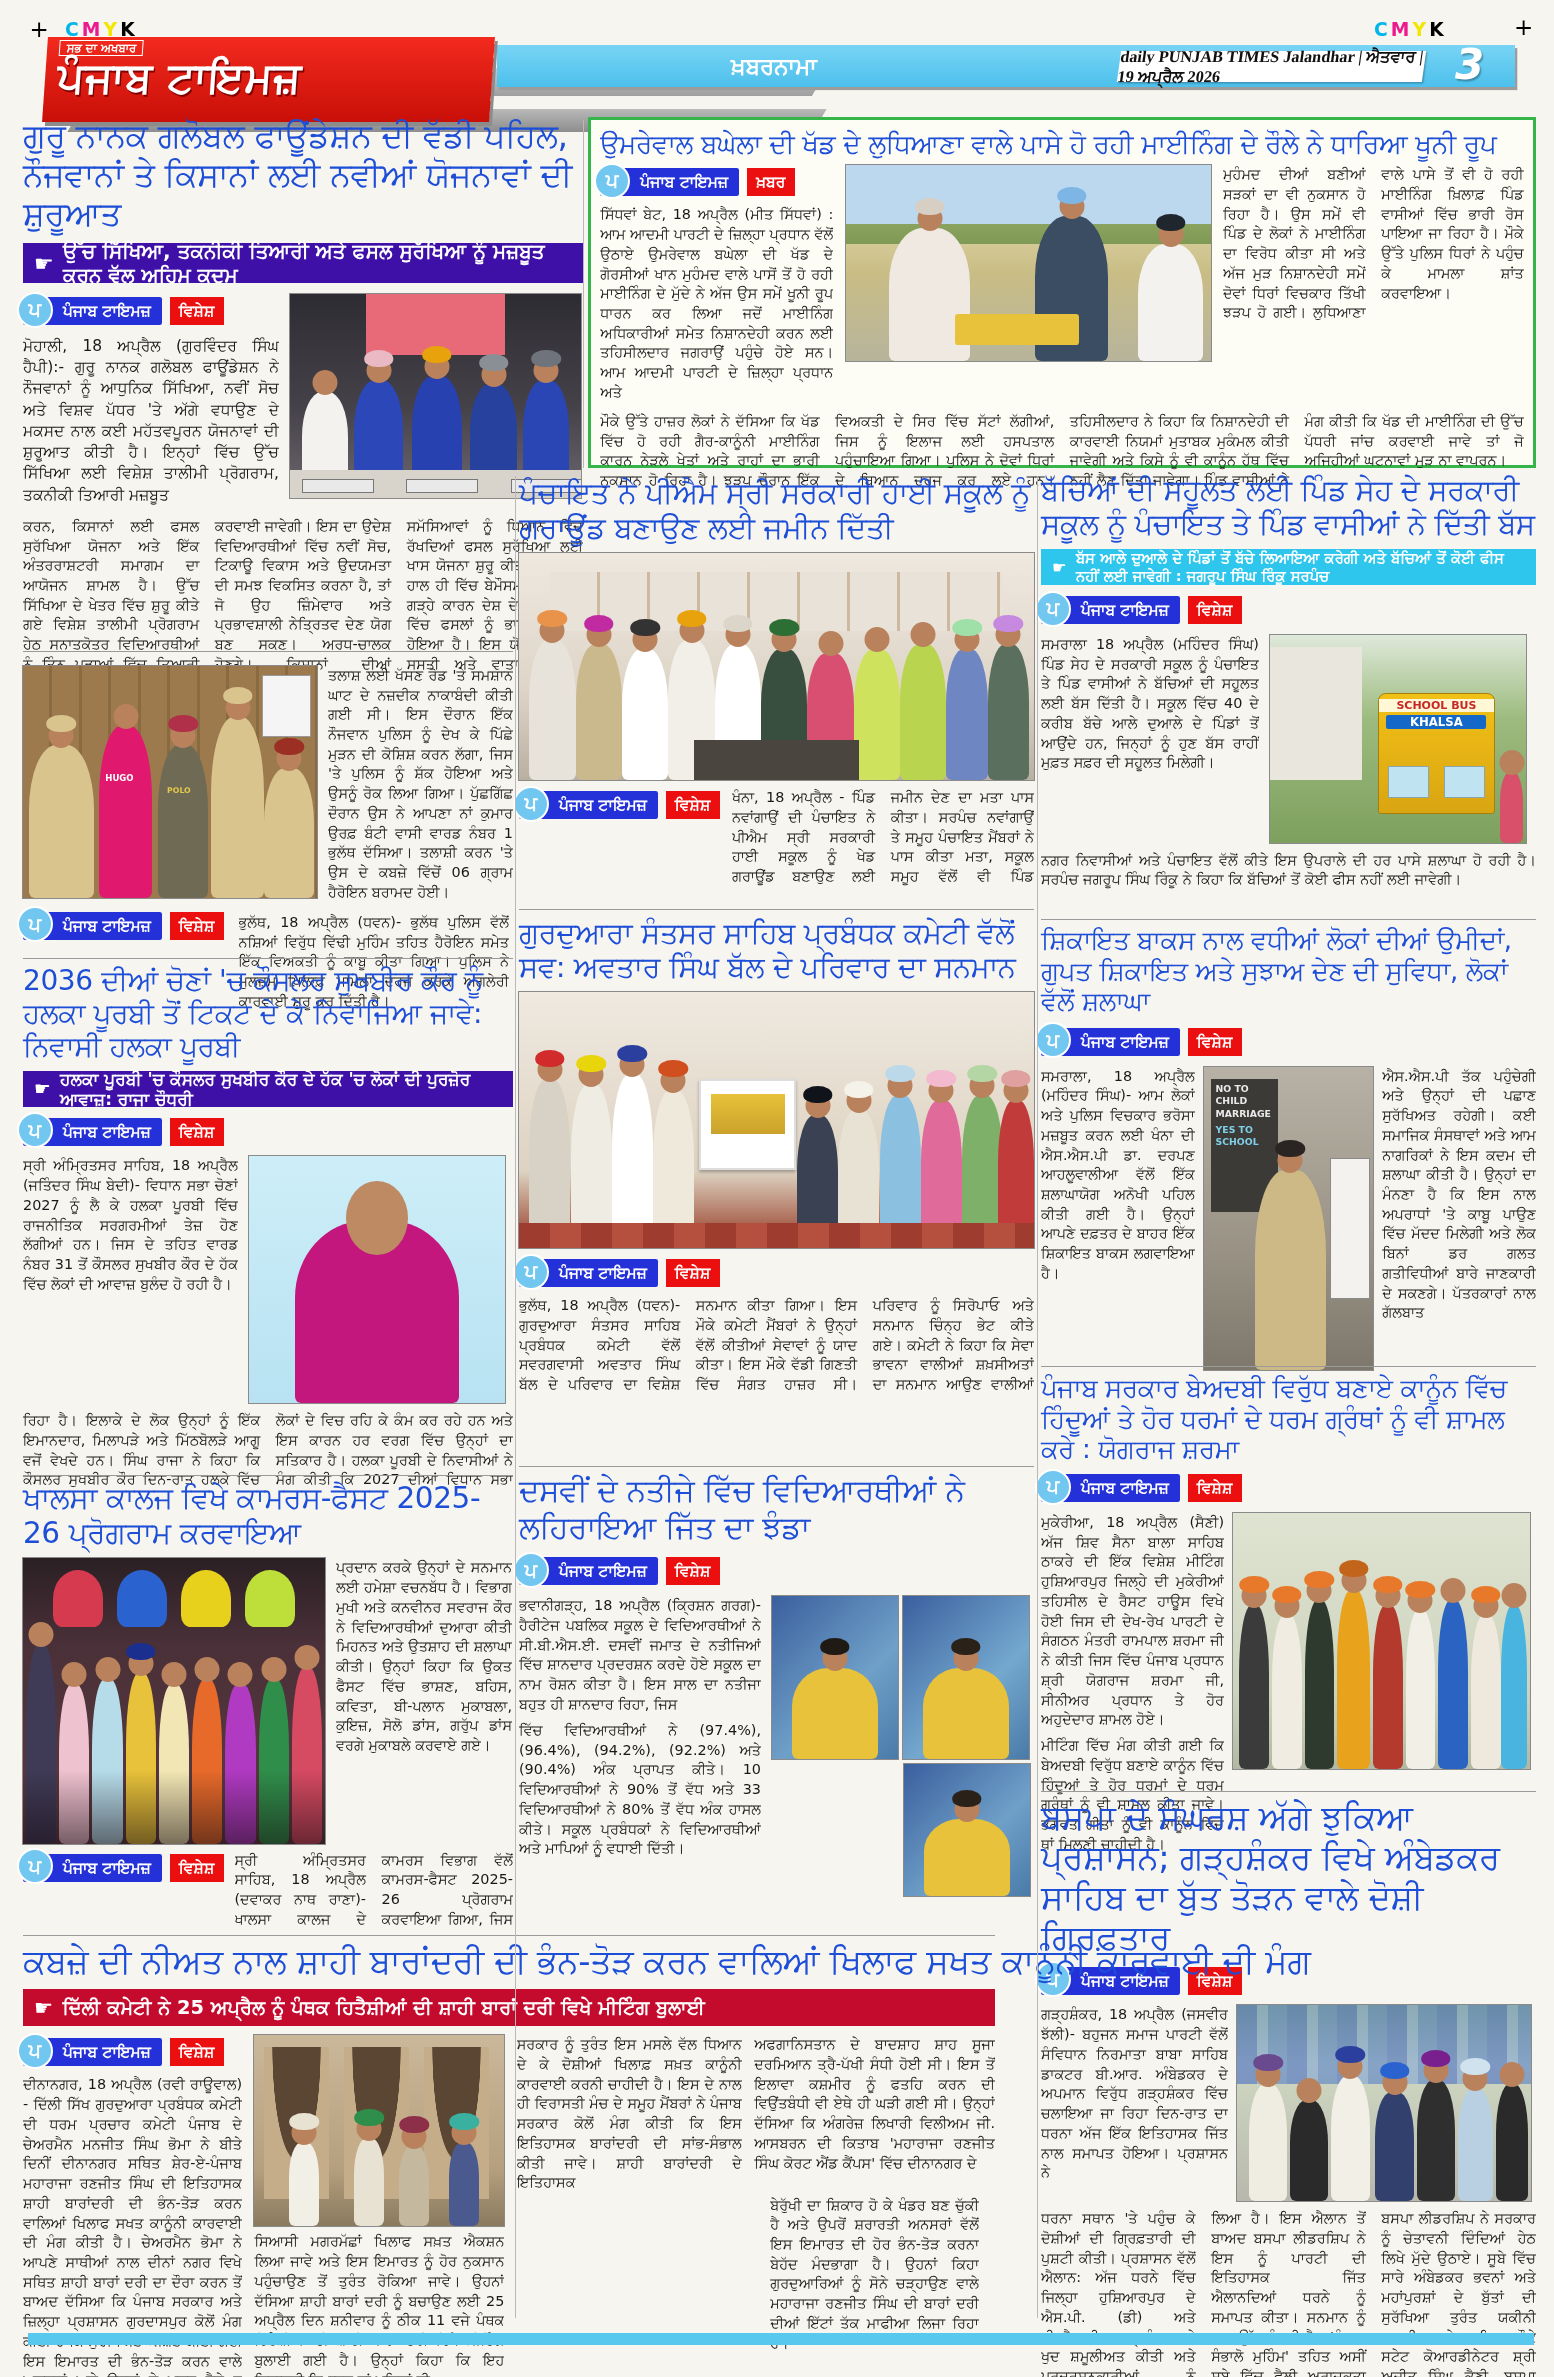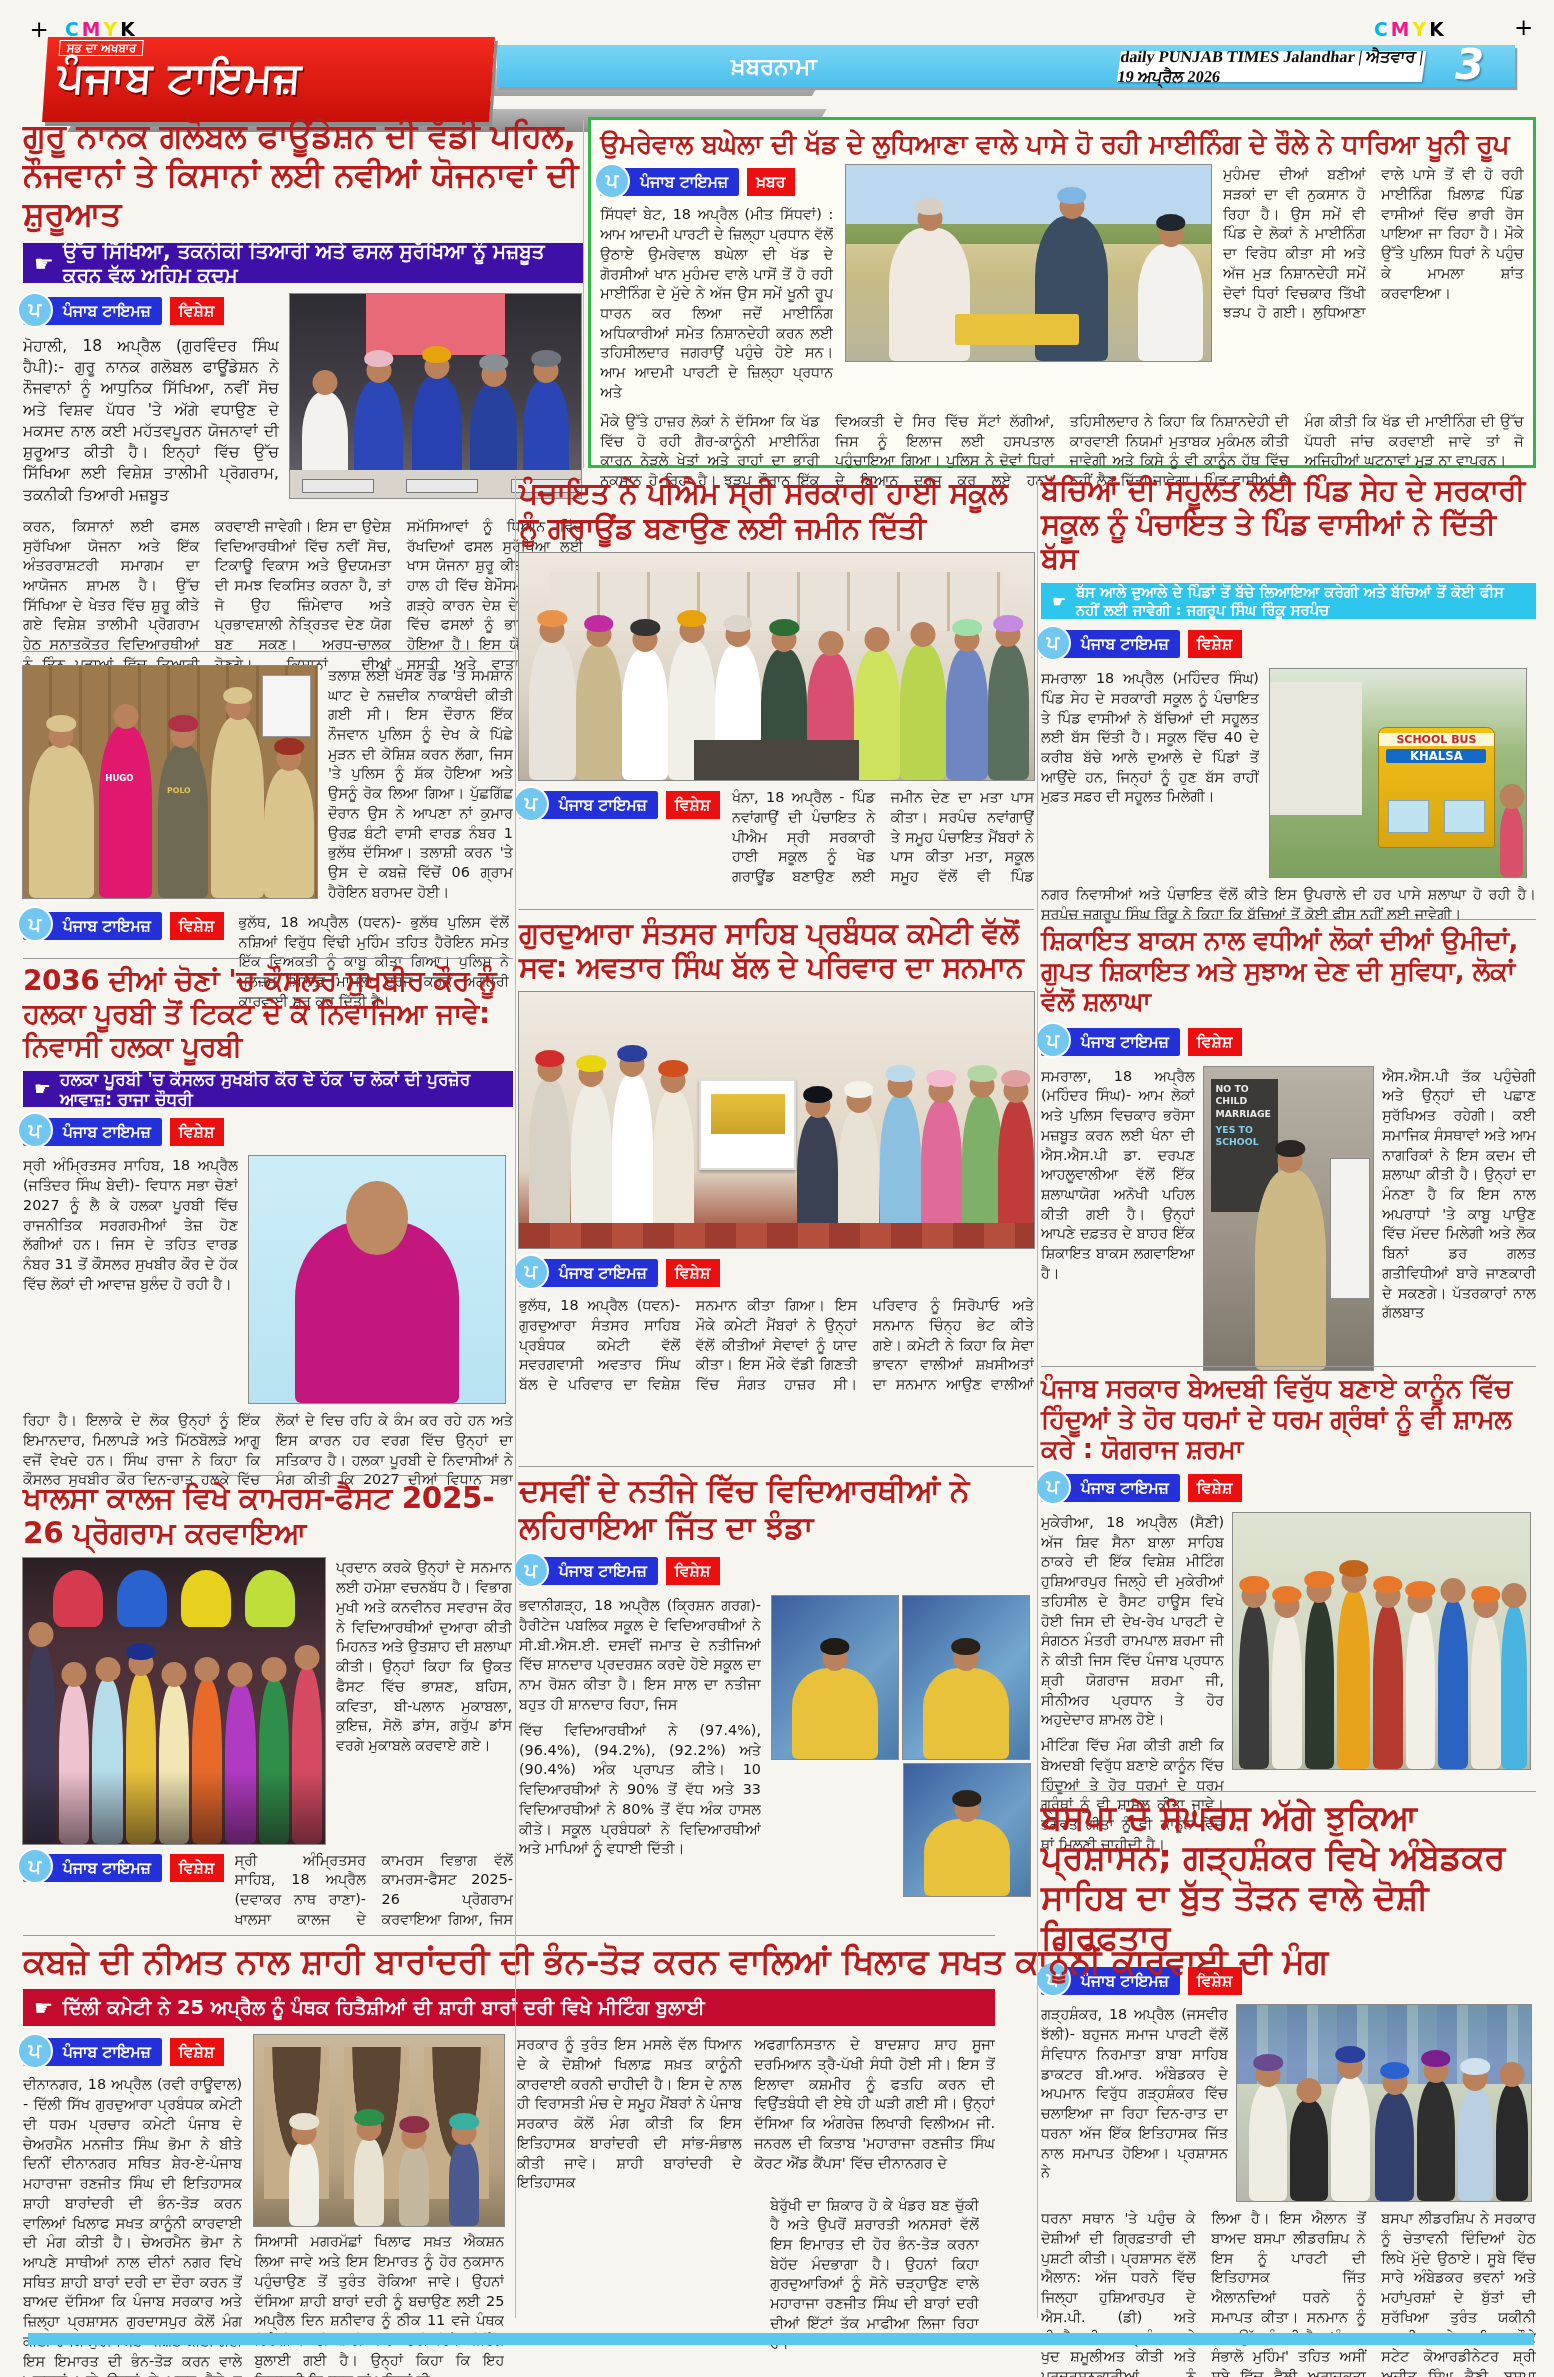--- a/index.html
+++ b/index.html
@@ -1,18 +1,18 @@
 <!DOCTYPE html>
 <html style="font-size:12.4px"><head>
 <meta charset="utf-8">
 <style>
   html,body{margin:0;padding:0}
   body{width:1554px;height:2377px;position:relative;background:#f7f5ef;font-family:"DejaVu Sans","Liberation Sans",sans-serif;overflow:hidden}
   .abs{position:absolute}
-  .hl{font-weight:700;color:#b91c1c;line-height:1.18;letter-spacing:-0.4px}
+  .hl{font-weight:400;color:#1d4ed8;line-height:1.18;letter-spacing:-0.4px}
   .kick{color:#fff;font-weight:700;display:flex;align-items:center;gap:9.3px;box-sizing:border-box;padding:0 11px}
   .hand{font-size:1.1em;flex:0 0 auto}
   .badge{display:flex;align-items:center;gap:7.8px;height:34px}
   .pill{position:relative;background:#2430d8;color:#fff;font-weight:700;font-size:15.5px;height:28px;display:flex;align-items:center;padding:0 11px 0 40px;border-radius:2.3px;white-space:nowrap}
   .circ{position:absolute;left:-6.2px;top:-5.4px;width:36px;height:36px;border-radius:50%;background:#72c7f1;border:2.3px solid #fff;color:#fff;font-weight:700;display:flex;align-items:center;justify-content:center;font-size:19.4px;box-sizing:border-box}
   .cat{background:#ec0f0f;color:#fff;font-weight:700;font-size:15.5px;height:28px;display:flex;align-items:center;padding:0 9.3px;white-space:nowrap}
   .bt{font-size:14.4px;line-height:1.37;color:#191919;text-align:justify;overflow:hidden}
   .cols2{column-count:2;column-gap:15.5px}
   .cols3{column-count:3;column-gap:15.5px}
   .cols4{column-count:4;column-gap:15.5px}
@@ -447,21 +447,21 @@
         <div class="abs" style="left:68%;top:6%;width:26%;height:80%;background:radial-gradient(ellipse at 50% 0%,#5a4632 0 52%,transparent 53%),#c4ad88"></div>
         <i class="pr" style="--c:#f2efe6;--t:#e8e2d2;left:14%;width:12%;height:44%"></i>
         <i class="pr" style="--c:#e8e2d2;--t:#2f8e4a;left:40%;width:12%;height:46%"></i>
         <i class="pr" style="--c:#c4b89e;--t:#8e2f4a;left:58%;width:12%;height:42%"></i>
         <i class="pr" style="--c:#4a5a8e;--t:#3ab0a0;left:78%;width:12%;height:44%"></i>
       </div>
       <p class="bt" style="margin:6.2px 0 0">ਸਿਆਸੀ ਮਗਰਮੱਛਾਂ ਖਿਲਾਫ ਸਖ਼ਤ ਐਕਸ਼ਨ ਲਿਆ ਜਾਵੇ ਅਤੇ ਇਸ ਇਮਾਰਤ ਨੂੰ ਹੋਰ ਨੁਕਸਾਨ ਪਹੁੰਚਾਉਣ ਤੋਂ ਤੁਰੰਤ ਰੋਕਿਆ ਜਾਵੇ। ਉਹਨਾਂ ਦੱਸਿਆ ਸ਼ਾਹੀ ਬਾਰਾਂ ਦਰੀ ਨੂੰ ਬਚਾਉਣ ਲਈ 25 ਅਪ੍ਰੈਲ ਦਿਨ ਸ਼ਨੀਵਾਰ ਨੂੰ ਠੀਕ 11 ਵਜੇ ਪੰਥਕ ਹਿਤੈਸ਼ੀਆਂ ਦੀ ਸ਼ਾਹੀ ਬਾਰਾਂ ਦਰੀ ਵਿਖੇ ਮੀਟਿੰਗ ਬੁਲਾਈ ਗਈ ਹੈ। ਉਨ੍ਹਾਂ ਕਿਹਾ ਕਿ ਇਹ ਵਿਰਾਸਤੀ ਇਮਾਰਤ ਤਾਂ ਪਹਿਲਾਂ ਹੀ</p>
     </div>
     <p class="bt" style="width:225px;margin:0">ਸਰਕਾਰ ਨੂੰ ਤੁਰੰਤ ਇਸ ਮਸਲੇ ਵੱਲ ਧਿਆਨ ਦੇ ਕੇ ਦੋਸ਼ੀਆਂ ਖਿਲਾਫ਼ ਸਖ਼ਤ ਕਾਨੂੰਨੀ ਕਾਰਵਾਈ ਕਰਨੀ ਚਾਹੀਦੀ ਹੈ। ਇਸ ਦੇ ਨਾਲ ਹੀ ਵਿਰਾਸਤੀ ਮੰਚ ਦੇ ਸਮੂਹ ਮੈਂਬਰਾਂ ਨੇ ਪੰਜਾਬ ਸਰਕਾਰ ਕੋਲੋਂ ਮੰਗ ਕੀਤੀ ਕਿ ਇਸ ਇਤਿਹਾਸਕ ਬਾਰਾਂਦਰੀ ਦੀ ਸਾਂਭ-ਸੰਭਾਲ ਕੀਤੀ ਜਾਵੇ। ਸ਼ਾਹੀ ਬਾਰਾਂਦਰੀ ਦੇ ਇਤਿਹਾਸਕ</p>
     <div style="flex:1;display:flex;flex-direction:column;gap:6.2px">
-      <p class="bt" style="margin:0">ਅਫਗਾਨਿਸਤਾਨ ਦੇ ਬਾਦਸ਼ਾਹ ਸ਼ਾਹ ਸੂਜਾ ਦਰਮਿਆਨ ਤ੍ਰੈ-ਪੱਖੀ ਸੰਧੀ ਹੋਈ ਸੀ। ਇਸ ਤੋਂ ਇਲਾਵਾ ਕਸ਼ਮੀਰ ਨੂੰ ਫਤਹਿ ਕਰਨ ਦੀ ਵਿਉਂਤਬੰਧੀ ਵੀ ਏਥੇ ਹੀ ਘੜੀ ਗਈ ਸੀ। ਉਨ੍ਹਾਂ ਦੱਸਿਆ ਕਿ ਅੰਗਰੇਜ਼ ਲਿਖਾਰੀ ਵਿਲੀਅਮ ਜੀ. ਜਨਰਲ ਦੀ ਕਿਤਾਬ 'ਮਹਾਰਾਜਾ ਰਣਜੀਤ ਸਿੰਘ ਕੋਰਟ ਐਂਡ ਕੈਂਪਸ' ਵਿੱਚ ਦੀਨਾਨਗਰ ਦੇ</p>
+      <p class="bt" style="margin:0">ਅਫਗਾਨਿਸਤਾਨ ਦੇ ਬਾਦਸ਼ਾਹ ਸ਼ਾਹ ਸੂਜਾ ਦਰਮਿਆਨ ਤ੍ਰੈ-ਪੱਖੀ ਸੰਧੀ ਹੋਈ ਸੀ। ਇਸ ਤੋਂ ਇਲਾਵਾ ਕਸ਼ਮੀਰ ਨੂੰ ਫਤਹਿ ਕਰਨ ਦੀ ਵਿਉਂਤਬੰਧੀ ਵੀ ਏਥੇ ਹੀ ਘੜੀ ਗਈ ਸੀ। ਉਨ੍ਹਾਂ ਦੱਸਿਆ ਕਿ ਅੰਗਰੇਜ਼ ਲਿਖਾਰੀ ਵਿਲੀਅਮ ਜੀ. ਆਸਬਰਨ ਦੀ ਕਿਤਾਬ 'ਮਹਾਰਾਜਾ ਰਣਜੀਤ ਸਿੰਘ ਕੋਰਟ ਐਂਡ ਕੈਂਪਸ' ਵਿੱਚ ਦੀਨਾਨਗਰ ਦੇ</p>
       <p class="bt" style="margin:16px">ਬੇਰੁੱਖੀ ਦਾ ਸ਼ਿਕਾਰ ਹੋ ਕੇ ਖੰਡਰ ਬਣ ਚੁੱਕੀ ਹੈ ਅਤੇ ਉਪਰੋਂ ਸ਼ਰਾਰਤੀ ਅਨਸਰਾਂ ਵੱਲੋਂ ਇਸ ਇਮਾਰਤ ਦੀ ਹੋਰ ਭੰਨ-ਤੋੜ ਕਰਨਾ ਬੇਹੱਦ ਮੰਦਭਾਗਾ ਹੈ। ਉਹਨਾਂ ਕਿਹਾ ਗੁਰਦੁਆਰਿਆਂ ਨੂੰ ਸੋਨੇ ਚੜ੍ਹਾਉਣ ਵਾਲੇ ਮਹਾਰਾਜਾ ਰਣਜੀਤ ਸਿੰਘ ਦੀ ਬਾਰਾਂ ਦਰੀ ਦੀਆਂ ਇੱਟਾਂ ਤੱਕ ਮਾਫੀਆ ਲਿਜਾ ਰਿਹਾ ਹੈ।</p>
     </div>
   </div>
 </section>
 
 <div class="abs rule-v" style="left:515px;top:476px;height:1842px"></div>
 <div class="abs rule-v" style="left:1037px;top:476px;height:1842px"></div>
 <div class="abs rule-v" style="left:583px;top:120px;height:348px"></div>
 
 <div class="abs" style="left:28px;top:2333px;width:1506px;height:11.7px;background:#59c8ee"></div>

